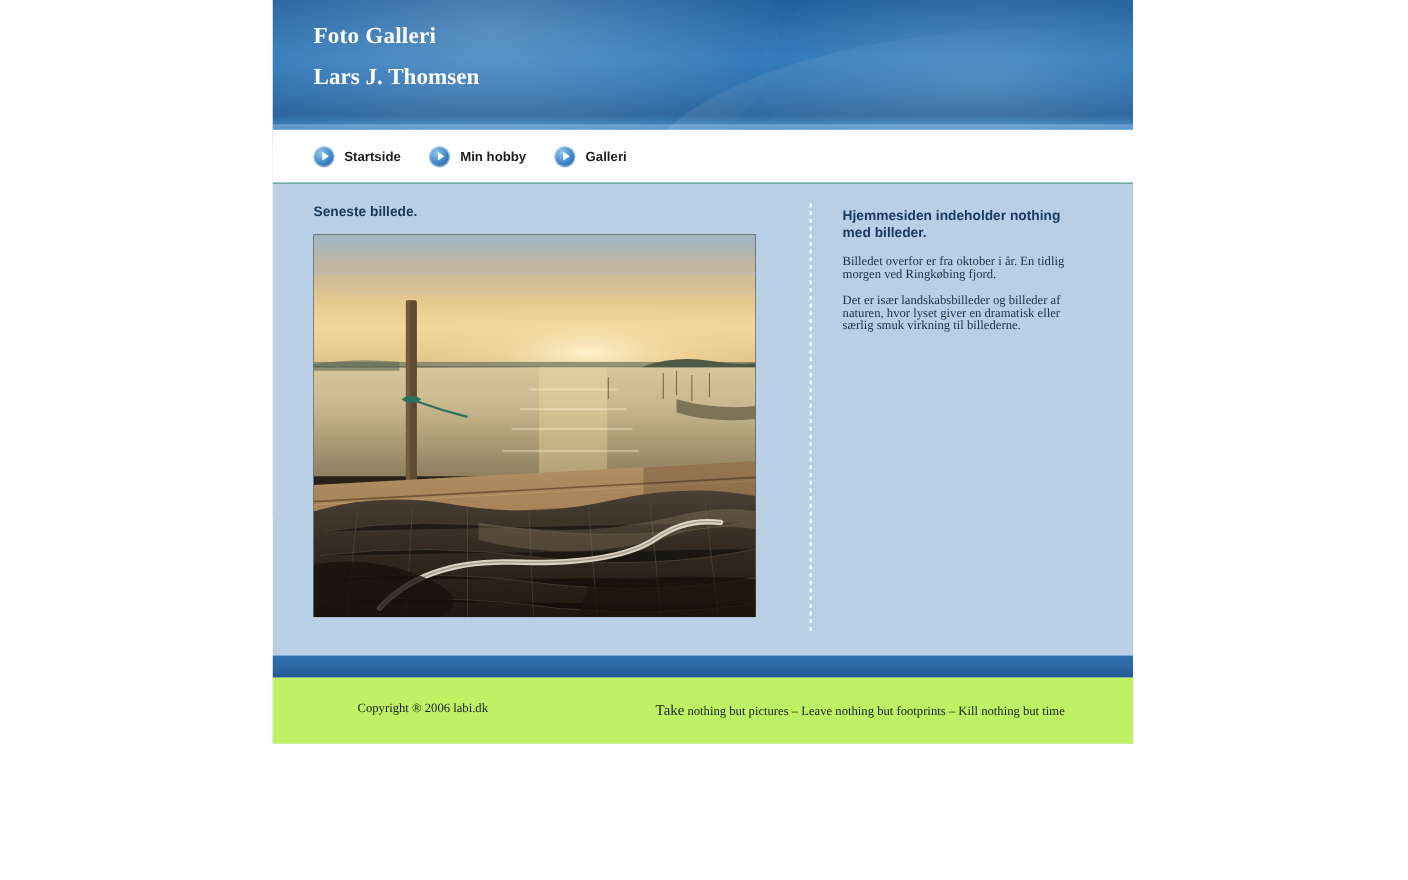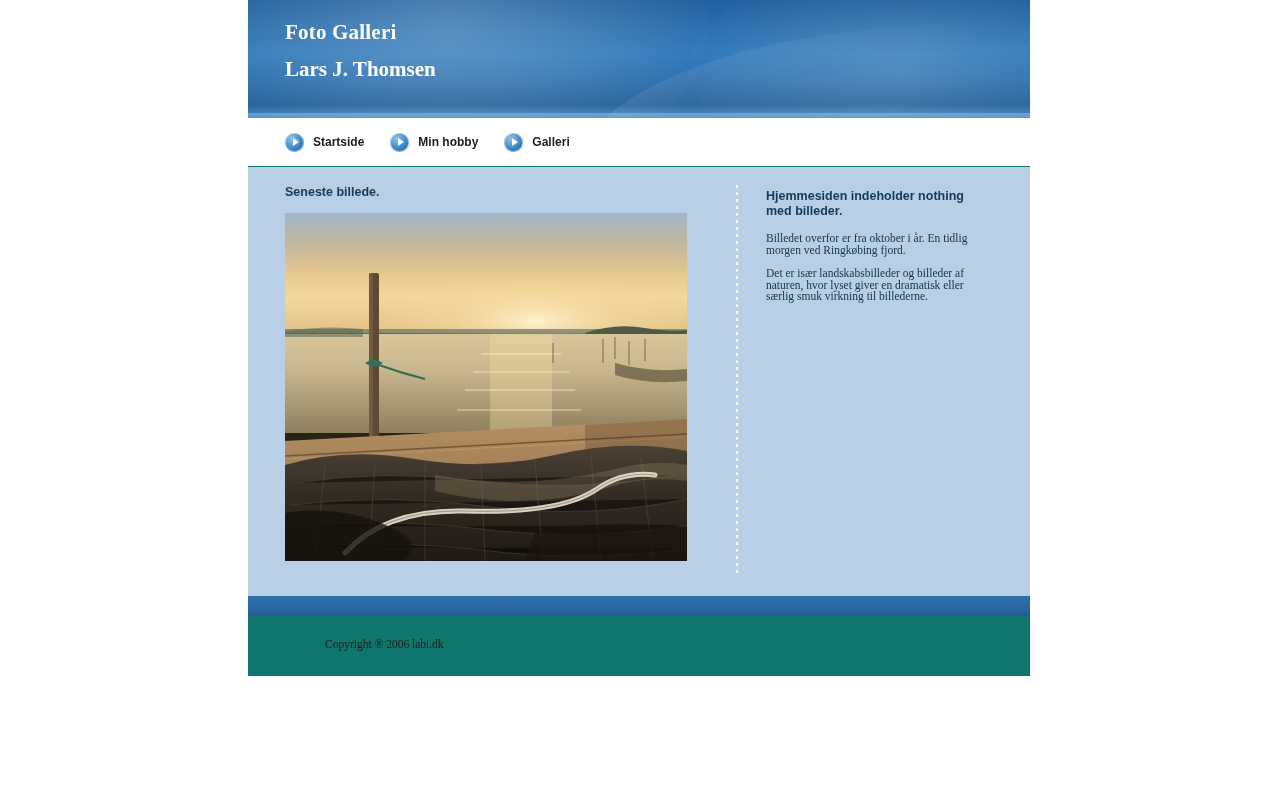--- a/index.html
+++ b/index.html
@@ -223,21 +223,21 @@
     width: 782px;
     height: 20px;
     background: linear-gradient(180deg, #2e6fae 0%, #2a68a4 55%, #24598f 100%);
   }
   .footer {
     position: absolute;
     left: 0;
     top: 616px;
     width: 782px;
     height: 60px;
-    background: #0f766e;
+    background: #bef264;
   }
   .copyright {
     position: absolute;
     left: 77px;
     top: 22px;
     font-family: "Liberation Serif", serif;
     font-size: 11.5px;
     color: #1c1c1c;
   }
   .tagline {
@@ -417,15 +417,18 @@
       <div class="rc-title">Hjemmesiden indeholder nothing med billeder.</div>
       <div class="rc-para">Billedet overfor er fra oktober i år. En tidlig morgen ved Ringkøbing fjord.</div>
       <div class="rc-para">Det er især landskabsbilleder og billeder af naturen, hvor lyset giver en dramatisk eller særlig smuk virkning til billederne.</div>
     </div>
 
   </div>
 
   <div class="footer-bar"></div>
   <div class="footer">
     <div class="copyright">Copyright ® 2006 labi.dk</div>
+    <div class="tagline">
+      <span class="lead">Take</span><span> nothing but pictures – Leave nothing but footprints – Kill nothing but time</span>
+    </div>
   </div>
 
 </div>
 
 </body></html>

